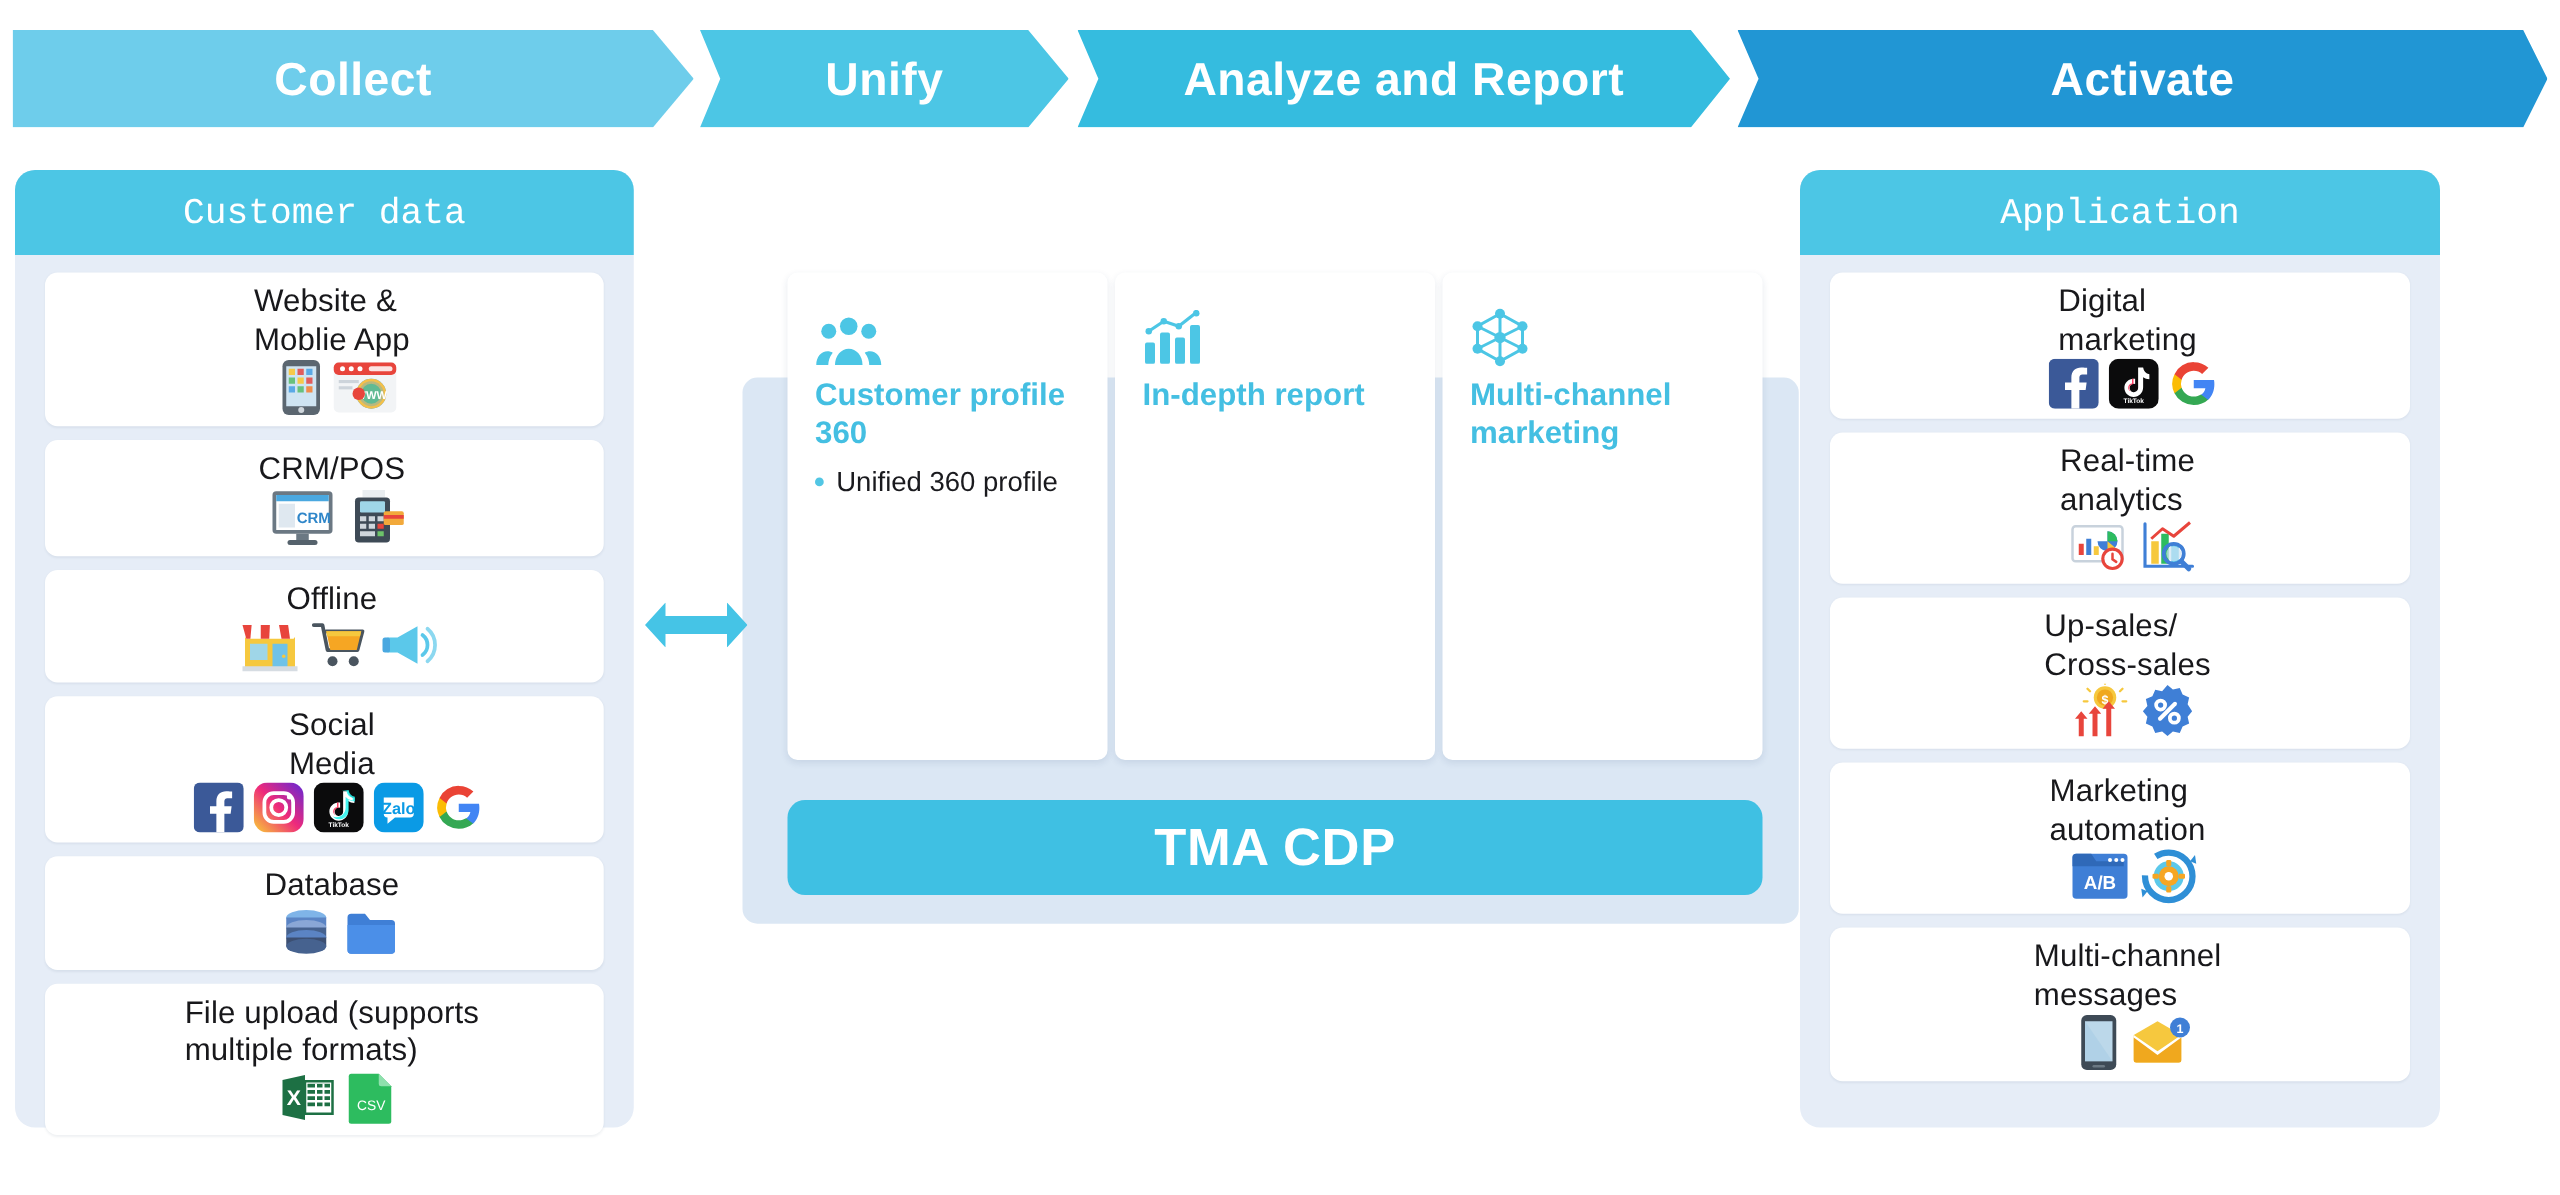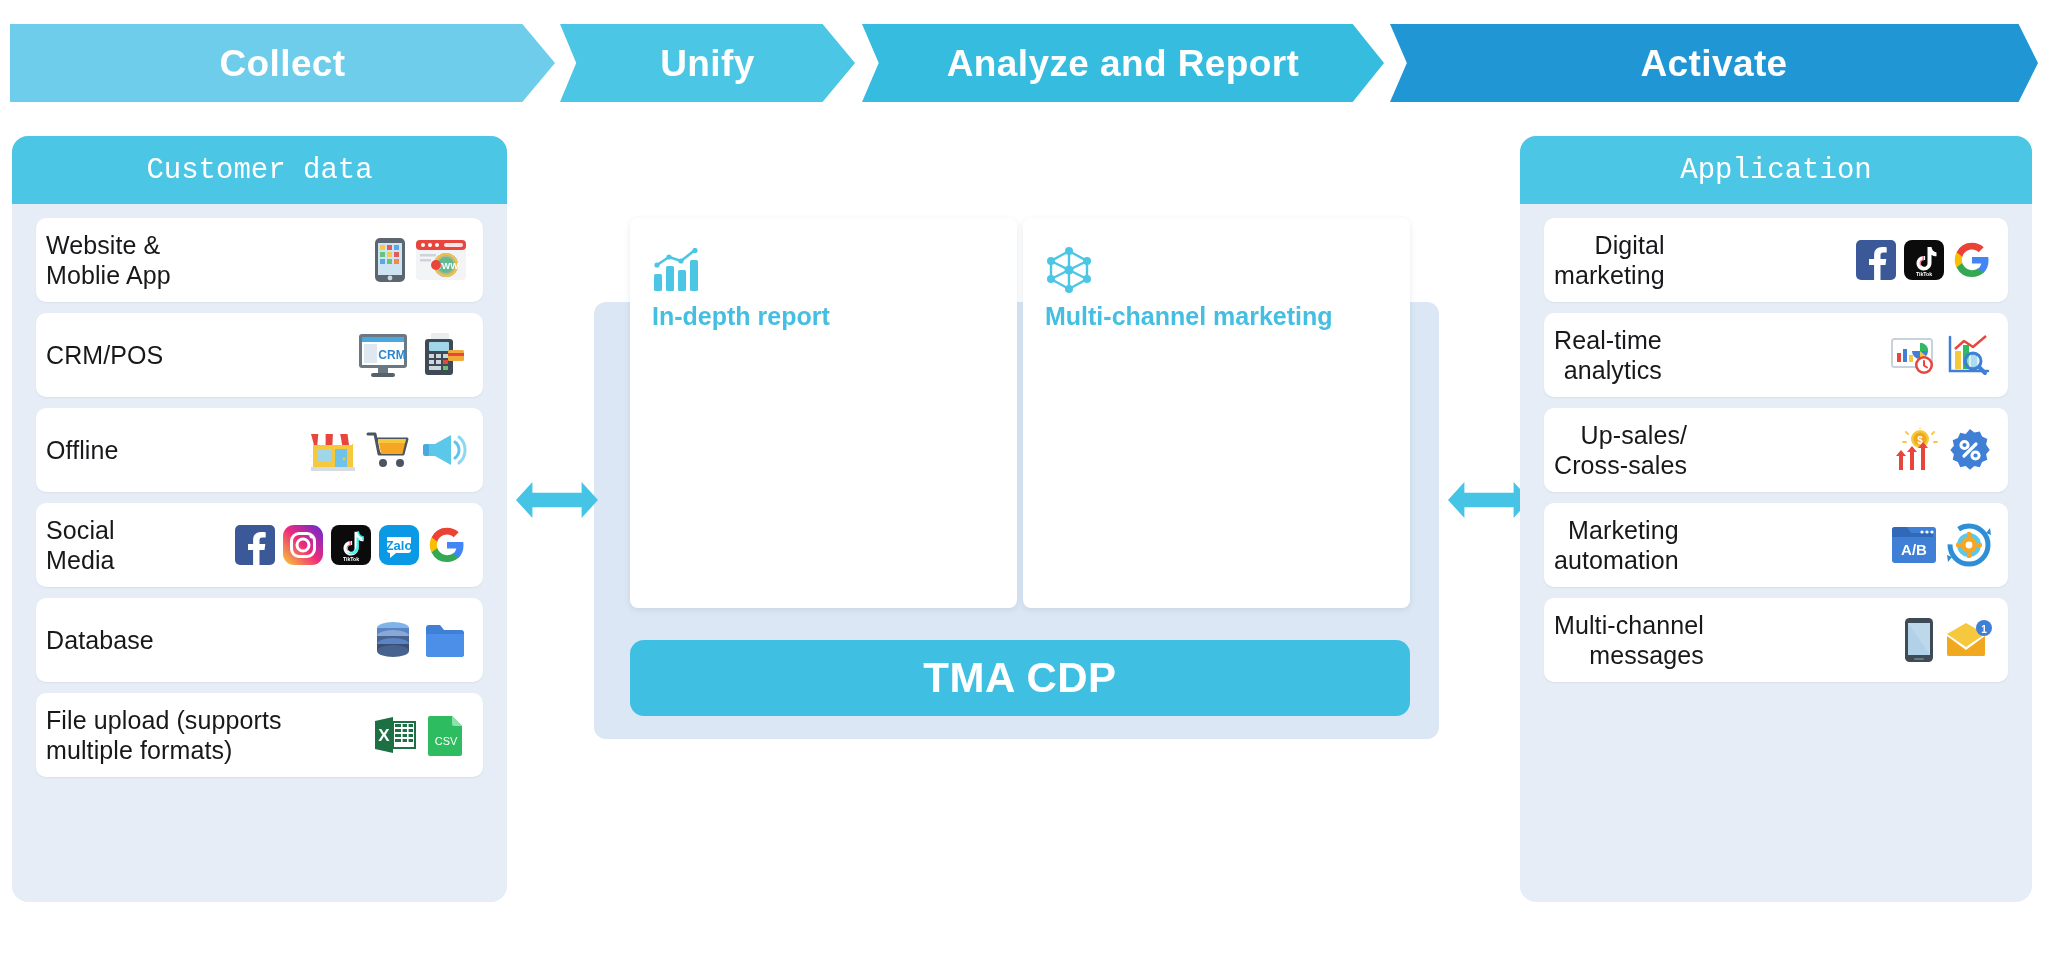--- a/index.html
+++ b/index.html
@@ -19,36 +19,37 @@
   #chev-unify{left:560px;width:295px;background:#4cc6e5;
     clip-path:polygon(0 0,89% 0,100% 50%,89% 100%,0 100%,5.5% 50%);}
   #chev-analyze{left:862px;width:522px;background:#35bcdf;
     clip-path:polygon(0 0,94% 0,100% 50%,94% 100%,0 100%,3.2% 50%);}
   #chev-activate{left:1390px;width:648px;background:#2196d4;
     clip-path:polygon(0 0,97% 0,100% 50%,97% 100%,0 100%,2.6% 50%);}
 
   
   .panel{position:absolute;background:#e6edf7;border-radius:16px;}
   #panel-left{left:12px;top:136px;width:495px;height:766px;}
-  #panel-right{left:1520px;top:136px;width:512px;height:766px;text-align:right;}
+  #panel-right{left:1440px;top:136px;width:512px;height:766px;}
 
   .panel-head{
     position:absolute;left:0;top:0;width:100%;height:68px;
     background:#4cc6e5;border-radius:16px 16px 0 0;
     display:flex;align-items:center;justify-content:center;
     color:#fff;font-size:29px;font-weight:400;font-family:Liberation Mono, monospace;
   }
   .panel-body{position:absolute;left:0;top:68px;width:100%;padding:14px 24px 18px 24px;box-sizing:border-box;}
 
   .row{
     position:relative;background:#ffffff;border-radius:10px;
     min-height:84px;margin-bottom:11px;
     display:flex;align-items:center;justify-content:space-between;
-    padding:8px 16px 8px 10px;box-sizing:border-box;
+    padding:8px 16px 8px 28px;box-sizing:border-box;
     box-shadow:0 1px 2px rgba(30,50,90,.07);
+    flex-direction:column;
   }
   .row-label{font-size:25px;color:#18181b;line-height:1.22;font-weight:300;letter-spacing:.1px;}
   .row-icons{display:flex;align-items:center;gap:8px;flex:0 0 auto;padding-left:10px;}
 
   
   #center-bg{position:absolute;left:594px;top:302px;width:845px;height:437px;background:#dbe7f4;border-radius:12px;}
   #cards{position:absolute;left:630px;top:218px;width:780px;height:390px;display:flex;gap:6px;}
   .card{
     flex:1;background:#ffffff;border-radius:8px;padding:28px 16px 18px 22px;
     box-sizing:border-box;box-shadow:0 2px 6px rgba(30,60,110,.10);
@@ -313,20 +314,36 @@
         </div>
       </div>
 
     </div>
   </div>
 
   <div id="center-bg"></div>
 
   <div id="cards">
 
+    <div class="card">
+      <div class="card-icon">
+        <svg width="54" height="42" viewBox="0 0 54 42">
+            <circle cx="27" cy="9" r="7" fill="#4cc6e5"></circle>
+            <circle cx="11" cy="13" r="6" fill="#4cc6e5"></circle>
+            <circle cx="43" cy="13" r="6" fill="#4cc6e5"></circle>
+            <path d="M16 40c0-7.5 5-13 11-13s11 5.5 11 13z" fill="#4cc6e5"></path>
+            <path d="M1 40c0-6.5 4-11 9-11 1.6 0 3 .4 4.2 1.2A17 17 0 0 0 10.6 40z" fill="#4cc6e5"></path>
+            <path d="M53 40c0-6.5-4-11-9-11-1.6 0-3 .4-4.2 1.2A17 17 0 0 1 43.4 40z" fill="#4cc6e5"></path>
+          </svg>
+      </div>
+      <div class="card-title">Customer profile 360</div>
+      <ul class="card-list">
+        <li>Unified 360 profile</li>
+      </ul>
+    </div>
 
     <div class="card">
       <div class="card-icon">
         <svg width="50" height="46" viewBox="0 0 50 46">
             <rect x="2" y="26" width="8" height="17" rx="1.5" fill="#4cc6e5"></rect>
             <rect x="14" y="18" width="8" height="25" rx="1.5" fill="#4cc6e5"></rect>
             <rect x="26" y="22" width="8" height="21" rx="1.5" fill="#4cc6e5"></rect>
             <rect x="38" y="12" width="8" height="31" rx="1.5" fill="#4cc6e5"></rect>
             <polyline points="5,17 17,9 29,13 43,2" fill="none" stroke="#4cc6e5" stroke-width="2.6" stroke-linecap="round" stroke-linejoin="round"></polyline>
             <circle cx="5" cy="17" r="2.6" fill="#4cc6e5"></circle>

